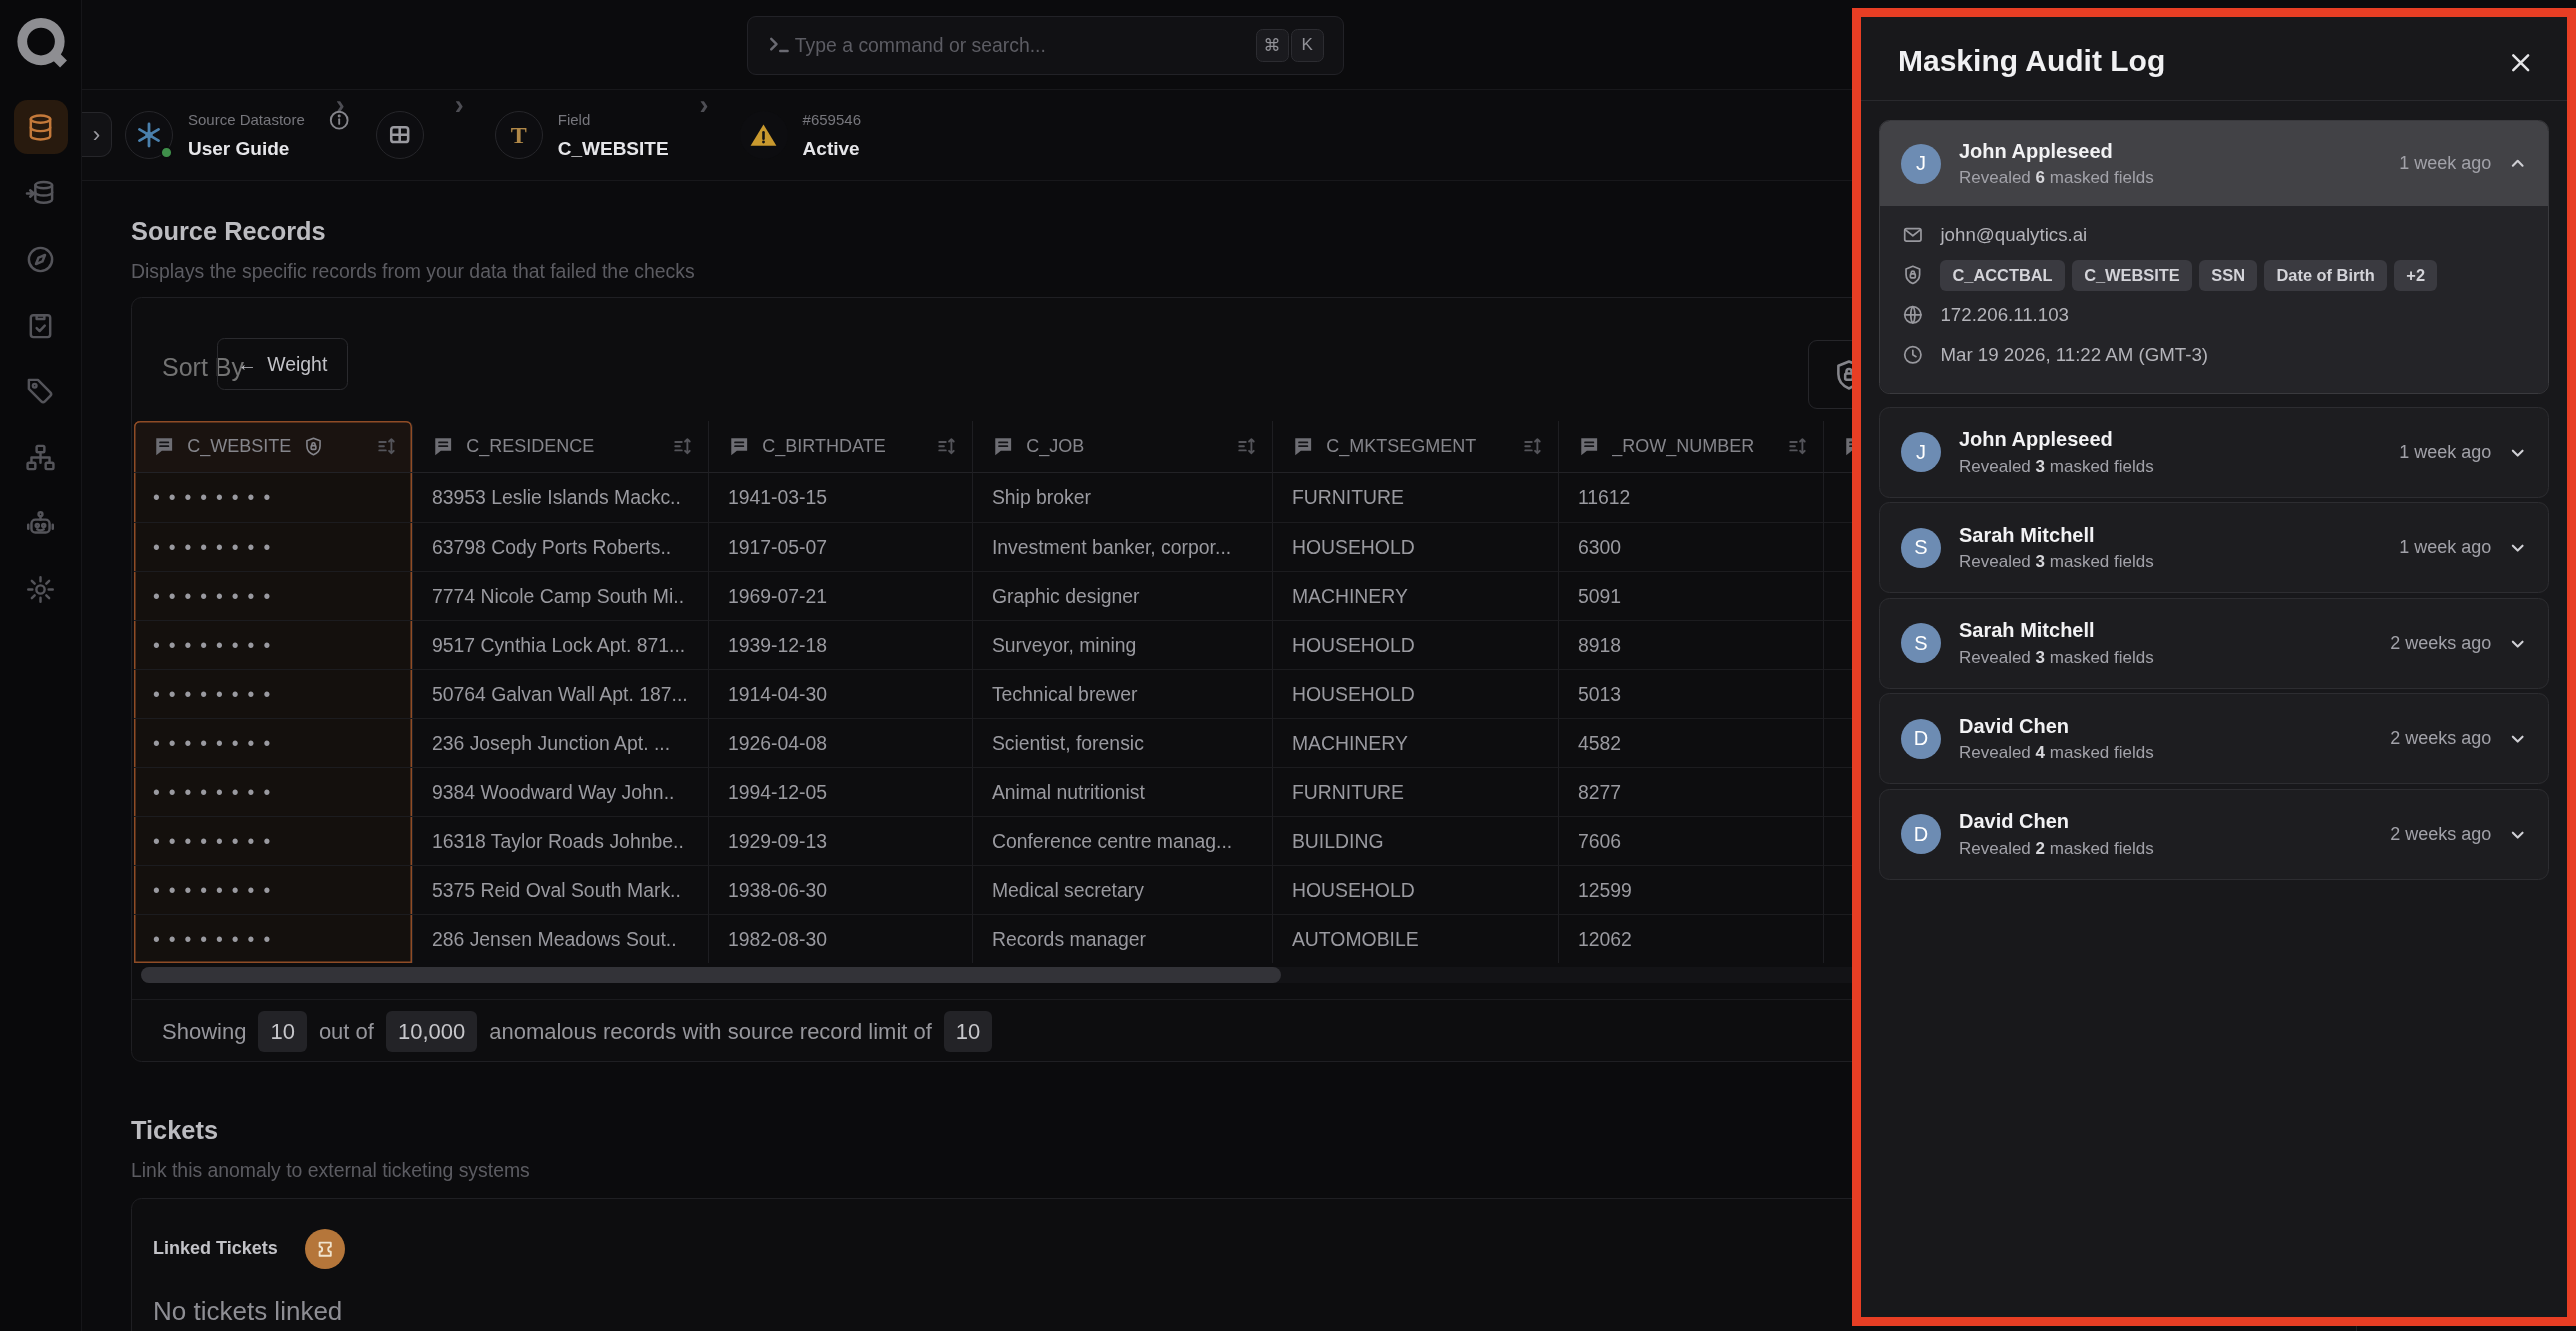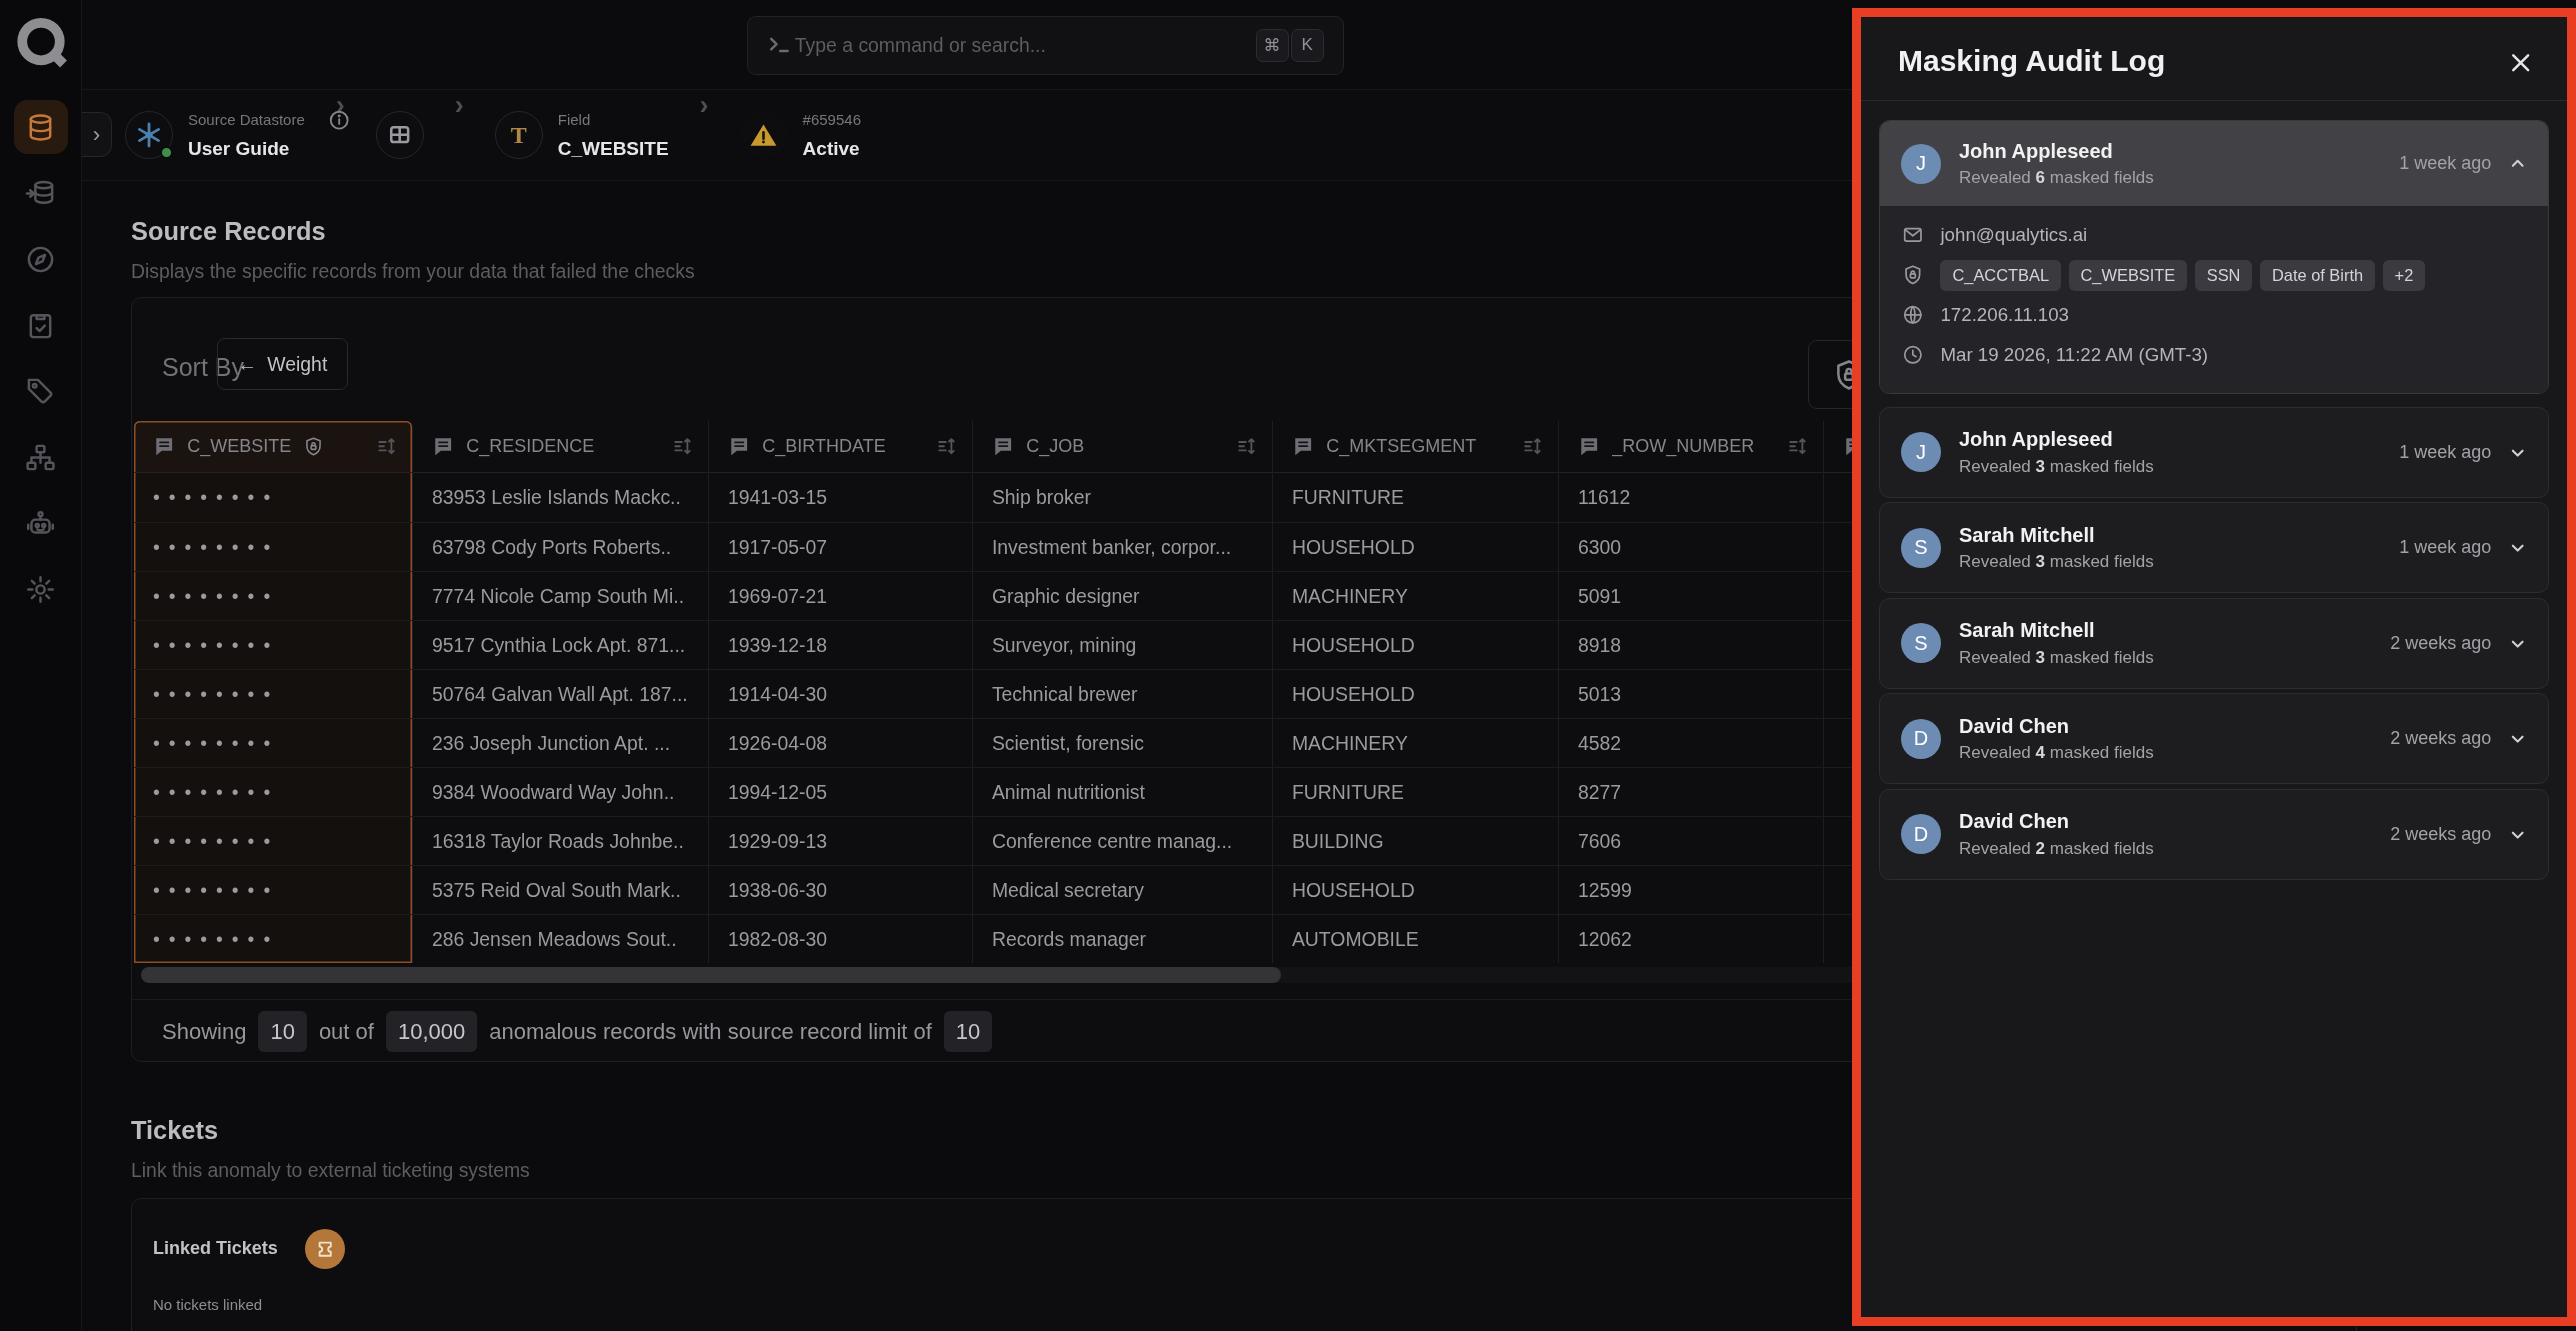--- a/index.html
+++ b/index.html
@@ -115,21 +115,21 @@
   .badge { background:#232327; border-radius:6px; padding:7.5px 12px; color:#c7c7cb; }
 
   .tickets-card { position:absolute; left:131px; top:1198px; width:2226px; height:224px;
                   background:#0d0d0f; border:0.7px solid #1f1f23; border-radius:10.5px; }
   .lt-label { position:absolute; left:21px; top:39px; font-size:18px; font-weight:bold; color:#c2c2c7; }
   .lt-circle { position:absolute; left:173px; top:30px; width:40px; height:40px; border-radius:50%;
                background:#b5763a; display:flex; align-items:center; justify-content:center;
                cursor:pointer; }
   .lt-circle svg { width:22.4px; height:22.4px; stroke:#f0e3cd; fill:none; stroke-width:2;
                    stroke-linejoin:round; }
-  .lt-empty { position:absolute; left:21px; top:97px; font-size:15px; color:#8e8e94; }
+  .lt-empty { position:absolute; left:21px; top:97px; font-size:26px; color:#8e8e94; }
 
   
   .audit-panel { position:absolute; left:1852px; top:7.5px; width:724px; height:1318px;
                  border:9.7px solid #e73e24; background:#18181b; z-index:20; }
   .panel-header { position:relative; padding:27px 37px 22.4px; border-bottom:0.7px solid #29292d; }
   .panel-title { font-size:30px; font-weight:bold; color:#f1f1f3; }
   .panel-close { position:absolute; right:34px; top:33px; width:25.4px; height:25.4px; cursor:pointer; }
   .panel-close svg { width:25.4px; height:25.4px; stroke:#e4e4e7; stroke-width:2.4; stroke-linecap:round; }
   .entries { padding:19.4px 18px; }
   .entry { border-radius:10.5px; margin-bottom:4.5px; overflow:hidden; }
@@ -147,21 +147,21 @@
   .entry-right { margin-left:auto; display:flex; align-items:center; gap:16.4px; }
   .entry-time { font-size:18px; color:#a2a2a9; }
   .chev { width:19.4px; height:19.4px; stroke:#cfcfd4; fill:none; stroke-width:2.6;
           stroke-linecap:round; stroke-linejoin:round; }
   .entry.expanded .chev { transform:rotate(180deg); }
   .entry-details { background:#242428; padding:9px 22.4px 18px; }
   .detail-row { display:flex; align-items:center; gap:16.4px; height:40px; }
   .detail-row svg { width:21.7px; height:21.7px; stroke:#98989e; fill:none; stroke-width:1.9;
                     stroke-linecap:round; stroke-linejoin:round; flex:none; }
   .detail-text { font-size:18.7px; color:#b4b4ba; }
-  .chip-row { display:flex; gap:7.5px; align-items:center; }
+  .chip-row { display:flex; gap:7.5px; align-items:center;font-weight:bold; }
   .chip { background:#3a3a40; border-radius:6px; padding:6px 12px; font-size:16.4px; color:#d4d4d9;
           white-space:nowrap; }
 </style>
 </head>
 <body>
 
 <div id="app">
 
   <aside class="sidebar">
     <svg class="logo" viewBox="0 0 80 80">

